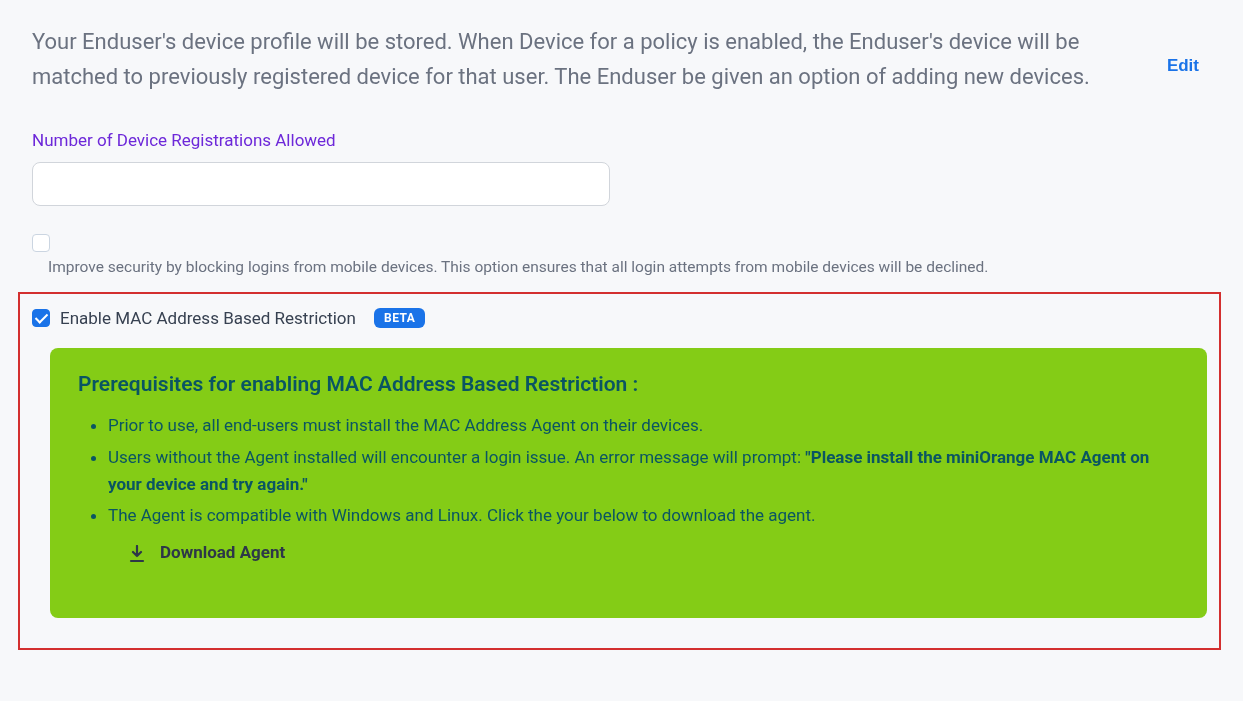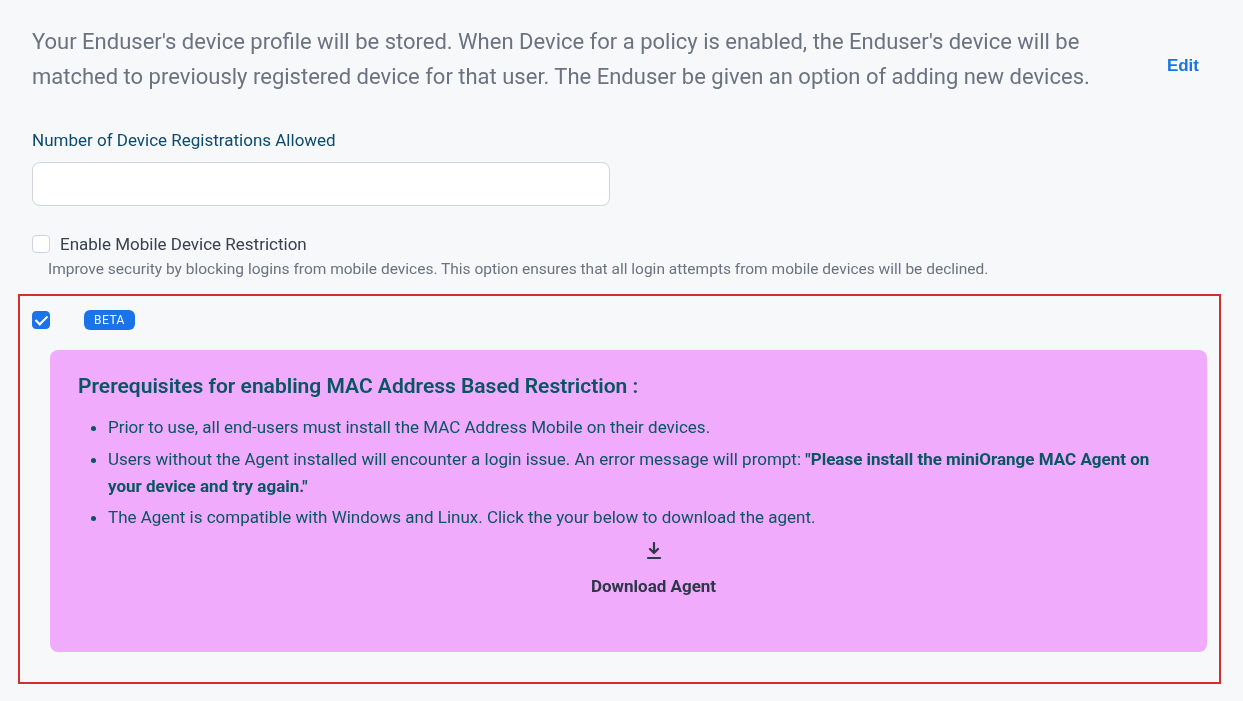--- a/index.html
+++ b/index.html
@@ -45,21 +45,21 @@
     padding: 0;
   }
   .description {
     color: #6b7280;
     font-size: 22px;
     line-height: 1.6;
     max-width: 1120px;
     margin: 0 0 36px 0;
   }
   .field-label {
-    color: #0c4a6e;
+    color: #6d28d9;
     font-size: 17px;
     margin-bottom: 12px;
   }
   .text-input {
     width: 578px;
     height: 44px;
     border: 1px solid #d1d5db;
     border-radius: 8px;
     padding: 8px 12px;
     font-size: 16px;
@@ -111,30 +111,30 @@
     border: 2px solid #d32f2f;
     padding: 14px 12px 30px 12px;
     margin-left: -14px;
     margin-right: -10px;
   }
   .beta-badge {
     display: inline-block;
     background: #1a73e8;
     color: #fff;
     font-size: 12px;
-    font-weight: 400;
+    font-weight: 700;
     padding: 3px 10px;
     border-radius: 6px;
-    margin-left: 24px;
+    margin-left: 8px;
     letter-spacing: 0.5px;
   }
   .prereq-box {
     margin-top: 20px;
     margin-left: 18px;
-    background: #f0abfc;
+    background: #84cc16;
     border-radius: 8px;
     padding: 24px 28px 48px 28px;
     color: #0a5562;
   }
   .prereq-title {
     font-size: 21px;
     font-weight: 600;
     color: #0a5562;
     margin: 0 0 16px 0;
   }
@@ -153,21 +153,20 @@
   }
   .bold-msg {
     font-weight: 700;
   }
   .download-row {
     margin-top: 10px;
     display: flex;
     align-items: center;
     gap: 14px;
     margin-left: 20px;
-    flex-direction: column;
   }
   .download-icon {
     width: 18px;
     height: 18px;
   }
   .download-label {
     font-weight: 700;
     font-size: 17px;
     color: #2d3748;
   }
@@ -180,35 +179,35 @@
 
   <button class="edit-btn">Edit</button>
 
   <p class="description">Your Enduser's device profile will be stored. When Device for a policy is enabled, the Enduser's device will be matched to previously registered device for that user. The Enduser be given an option of adding new devices.</p>
 
   <div class="field-label">Number of Device Registrations Allowed</div>
   <input type="text" class="text-input" value="" style="">
 
   <div class="checkbox-row">
     <span class="checkbox"></span>
-    <span class="checkbox-label">Enable Mobile Device Restriction</span>
   </div>
   <div class="hint">Improve security by blocking logins from mobile devices. This option ensures that all login attempts from mobile devices will be declined.</div>
 
   <div class="highlighted-section">
     <div class="checkbox-row">
       <span class="checkbox checked"></span>
+      <span class="checkbox-label">Enable MAC Address Based Restriction</span>
       <span class="beta-badge">BETA</span>
     </div>
 
     <div class="prereq-box">
       <h3 class="prereq-title">Prerequisites for enabling MAC Address Based Restriction :</h3>
       <ul class="prereq-list">
         <li>
-          <span>Prior to use, all end-users must install the MAC Address Mobile on their devices.</span>
+          <span>Prior to use, all end-users must install the MAC Address Agent on their devices.</span>
         </li>
         <li>
           <span>Users without the Agent installed will encounter a login issue. An error message will prompt: </span><span class="bold-msg">"Please install the miniOrange MAC Agent on your device and try again."</span>
         </li>
         <li>
           <span>The Agent is compatible with Windows and Linux. Click the your below to download the agent.</span>
           <div class="download-row">
             <span class="download-icon">
               <svg viewBox="0 0 18 18" width="18" height="18">
                 <path d="M9 1 v10 M5 7 l4 4 l4 -4" fill="none" stroke="#2d3748" stroke-width="2.2" stroke-linecap="round" stroke-linejoin="round"></path>

